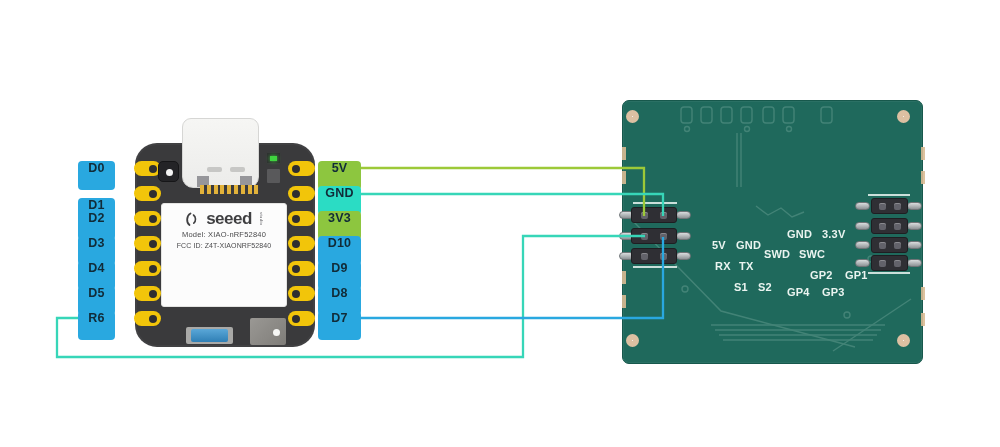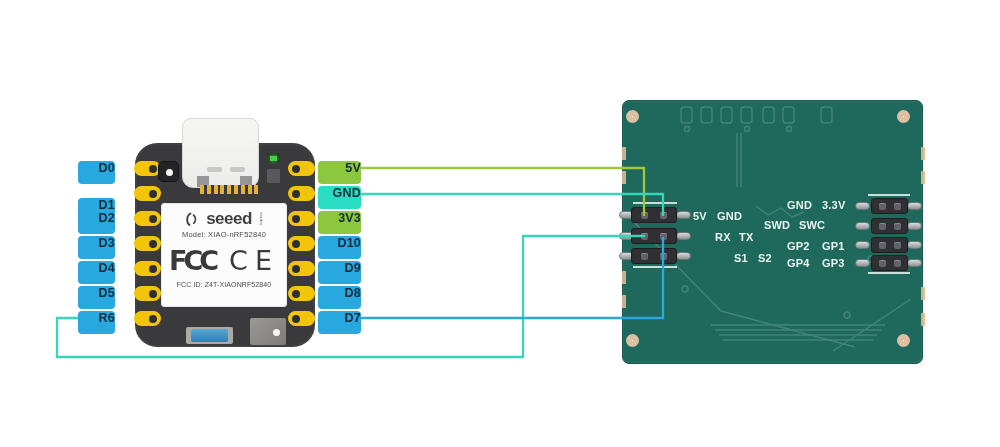--- a/index.html
+++ b/index.html
@@ -54,22 +54,22 @@
   .comp-blue{position:absolute;left:186px;top:327px;width:47px;height:17px;
     background:#A9A9A7;border-radius:2px;}
   .comp-blue i{position:absolute;left:5px;right:5px;top:2px;bottom:2px;display:block;
     background:linear-gradient(#5AA7D8,#2F7FB5);border-radius:2px;}
   .comp-gray{position:absolute;left:250px;top:318px;width:36px;height:27px;
     background:linear-gradient(135deg,#9A9894,#7F7D79);border-radius:2px;}
   .comp-gray::after{content:"";position:absolute;left:23px;top:11px;width:7px;height:7px;
     background:#F6F6F4;border-radius:50%;}
 
   
-  .plabel{position:absolute;height:23px;border-radius:4px;z-index:45;
-    font-weight:bold;font-size:12.5px;line-height:15px;text-align:right;
+  .plabel{position:absolute;height:29px;border-radius:4px;z-index:45;
+    font-weight:bold;font-size:12.5px;line-height:15px;text-align:center;
     color:var(--pin-text,#112B38);letter-spacing:.2px;}
   .lab-blue{background:var(--pin-blue,#29A8E0);}
   .lab-green{background:var(--pin-green,#8DC63F);}
   .lab-teal{background:var(--pin-teal,#2BDCC4);}
 
   
   .pcb{position:absolute;left:622px;top:100px;width:301px;height:264px;
     background:var(--pcb-green,#1F695C);border-radius:7px;border:1px solid #17584C;
     box-shadow:inset 0 0 0 1px rgba(255,255,255,.05);}
   .pcb-traces{position:absolute;left:0;top:0;width:301px;height:264px;pointer-events:none;}
@@ -87,21 +87,21 @@
     border:1px solid #1E1E22;}
   .hrow-l .hblock{left:12px;width:46px;}
   .hrow-r .hblock{left:16px;width:37px;}
   .contact{position:absolute;top:4px;width:7px;height:7px;background:#62626A;border-radius:2px;
     box-shadow:inset 0 1px 0 rgba(255,255,255,.25);display:block;}
   .hrow-l .c-a{left:9px}.hrow-l .c-b{left:28px}
   .hrow-r .c-a{left:7px}.hrow-r .c-b{left:22px}
   .silk-line{position:absolute;height:1.5px;background:var(--silk,#EAF4F0);opacity:.85;}
 
   .silk{position:absolute;font-weight:bold;font-size:11px;color:var(--silk,#EAF4F0);
-    letter-spacing:.2px;white-space:nowrap;z-index:10;}
+    letter-spacing:.2px;white-space:nowrap;z-index:10;margin-top:29px;}
   .sc1{display:inline-block;width:24px;}
   .sc1w{display:inline-block;width:35px;}
 
   #wire-svg{position:absolute;left:0;top:0;z-index:40;pointer-events:none;}
 </style>
 </head>
 <body>
 
 <div id="stage">
 
@@ -197,37 +197,37 @@
   </div>
   <div class="hrow hrow-r" style="top:255px">
     <i class="pin-metal pm-l"></i>
     <i class="pin-metal pm-r"></i>
     <div class="hblock">
       <i class="contact c-a"></i>
       <i class="contact c-b"></i>
     </div>
   </div>
 
-  <div class="silk" style="left:693px;top:210px">
+  <div class="silk" style="left:712px;top:210px">
     <span class="sc1">5V</span><span>GND</span>
   </div>
   <div class="silk" style="left:715px;top:231px">
     <span class="sc1">RX</span><span>TX</span>
   </div>
   <div class="silk" style="left:734px;top:252px">
     <span class="sc1">S1</span><span>S2</span>
   </div>
 
   <div class="silk" style="left:787px;top:199px">
     <span class="sc1w">GND</span><span>3.3V</span>
   </div>
   <div class="silk" style="left:764px;top:219px">
     <span class="sc1w">SWD</span><span>SWC</span>
   </div>
-  <div class="silk" style="left:787px;top:240px">
+  <div class="silk" style="left:810px;top:240px">
     <span class="sc1w">GP2</span><span>GP1</span>
   </div>
   <div class="silk" style="left:787px;top:257px">
     <span class="sc1w">GP4</span><span>GP3</span>
   </div>
 
   <div class="xiao-body"></div>
 
   <div class="pad pl" style="top:161px"></div>
   <div class="pad pl" style="top:186px"></div>
@@ -258,24 +258,20 @@
   <div class="sticker">
     <div class="logo-row">
       <svg width="15" height="15" viewBox="0 0 15 15">
         <path d="M6.5 1.5 C2.5 3.5 2 10.5 5.5 13" stroke="#3F3F41" stroke-width="1.8" fill="none" stroke-linecap="round"></path>
         <path d="M9.5 3 C12 4.8 12.2 9.2 9.8 11.2" stroke="#3F3F41" stroke-width="1.6" fill="none" stroke-linecap="round"></path>
       </svg>
       <span class="brand">seeed</span>
       <span class="brand-sub">studio</span>
     </div>
     <div class="model-text">Model: XIAO-nRF52840</div>
-    <div class="marks-row">
-      <span class="fcc-mark">FCC</span>
-      <span class="ce-mark">CE</span>
-    </div>
     <div class="fccid-text">FCC ID: Z4T-XIAONRF52840</div>
   </div>
 
   <div class="comp-blue">
       <i></i>
     </div>
   <div class="comp-gray"></div>
 
   <div class="plabel lab-blue" style="left:78px;top:161px;width:37px">D0</div>
   <div class="plabel lab-blue" style="left:78px;top:198px;width:37px">D1</div>

